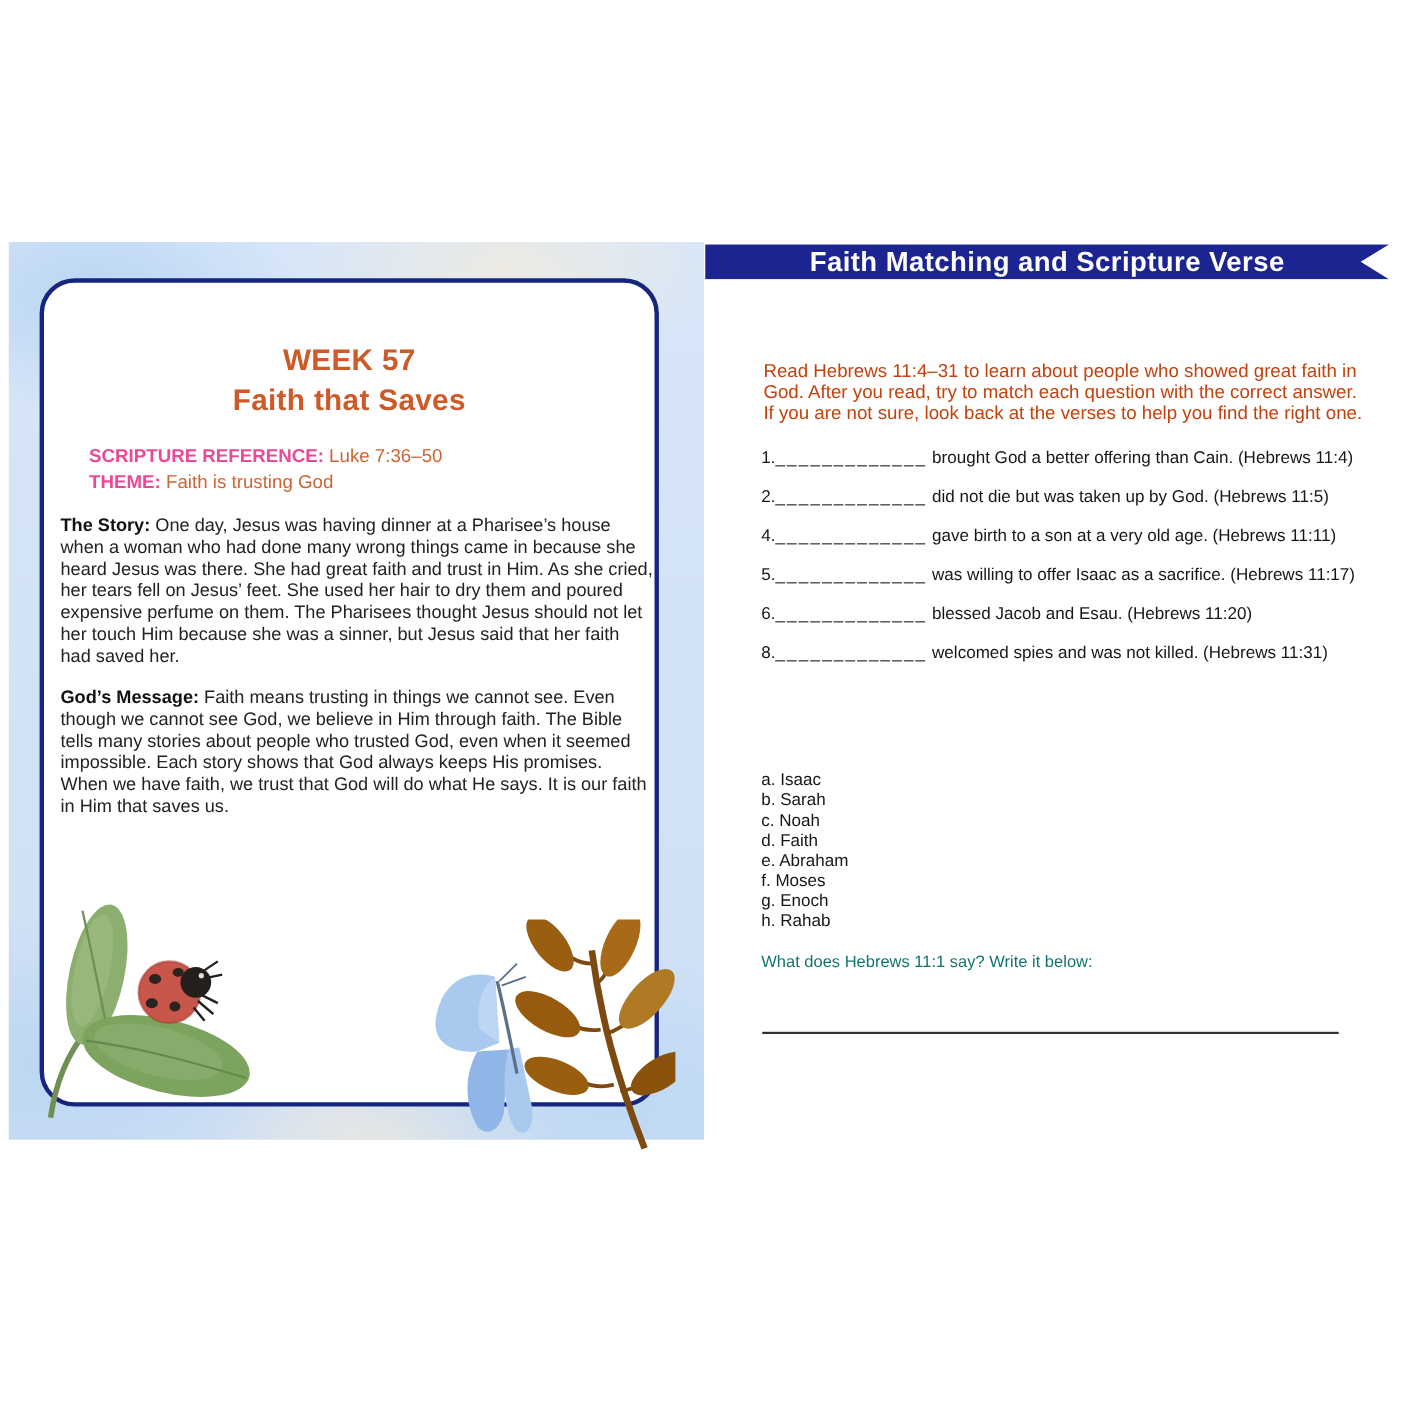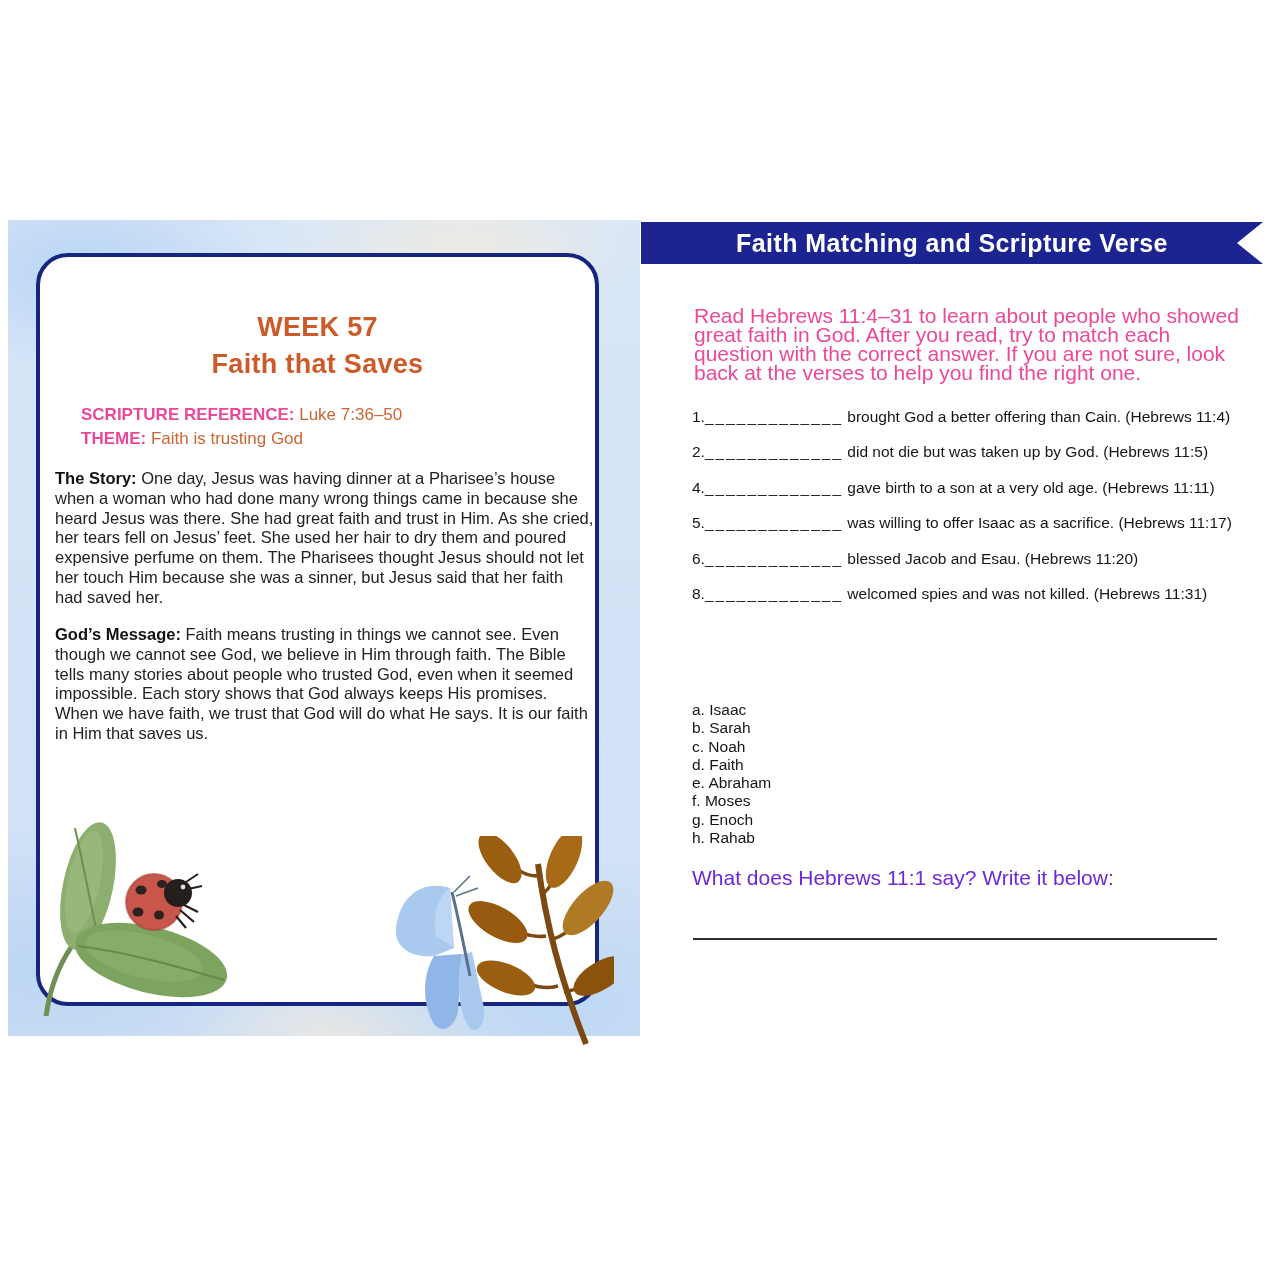--- a/index.html
+++ b/index.html
@@ -30,35 +30,35 @@
   .ref-label{font-weight:bold;color:#ec4899;}
   .ref-value{color:#cd6434;}
   .para{position:absolute;left:15px;width:540px;font-size:16.5px;line-height:19.8px;color:#222222;}
   .para b{color:#111111;}
   .story{top:212px;}
   .message{top:368px;}
   
   .illus{position:absolute;z-index:5;}
   
   .banner{
-    position:absolute;left:641px;top:222px;width:622px;height:42px;z-index:2;
+    position:absolute;left:641px;top:222px;width:622px;height:32px;z-index:2;
     display:flex;align-items:center;justify-content:center;
     clip-path:polygon(0 0,100% 0,calc(100% - 26px) 50%,100% 100%,0 100%);
     color:#ffffff;font-weight:bold;font-size:25px;letter-spacing:.4px;
   }
   .intro{
-    position:absolute;left:694px;top:306px;width:552px;
-    font-size:21px;line-height:19px;color:#ec4899;
+    position:absolute;left:694px;top:328px;width:552px;
+    font-size:17px;line-height:19px;color:#c2410c;
   }
   .questions{position:absolute;left:692px;top:409px;width:566px;}
   .q{margin-bottom:19.4px;font-size:15.5px;line-height:16px;white-space:nowrap;color:#161616;}
   .q .blank{letter-spacing:2px;}
   .answers{position:absolute;left:692px;top:702px;}
   .ans{font-size:15.5px;line-height:15.2px;margin-bottom:3.1px;color:#161616;}
-  .write-prompt{position:absolute;left:692px;top:866px;font-size:21px;color:#6d28d9;}
+  .write-prompt{position:absolute;left:692px;top:866px;font-size:15px;color:#0f766e;}
   .write-line{position:absolute;left:693px;top:938px;width:524px;height:0;border-top:2px solid #2f2f2f;}
 </style>
 </head>
 <body>
 
 <div class="canvas">
 
   <div class="left-bg"></div>
 
   <div class="card">

